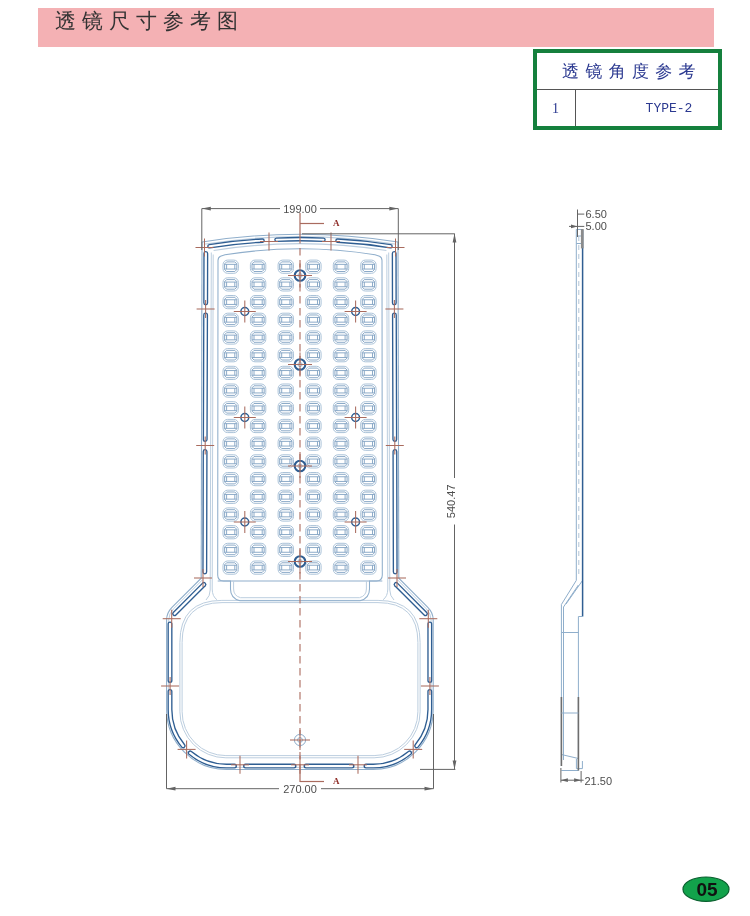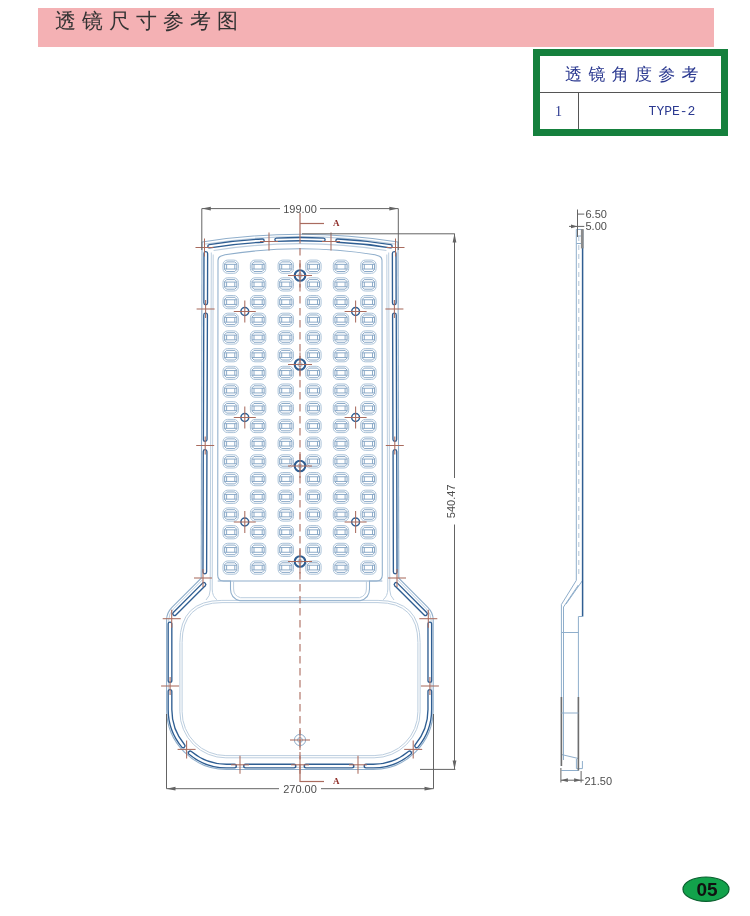--- a/index.html
+++ b/index.html
@@ -7,21 +7,21 @@
 .dim{font:11px "Liberation Sans",sans-serif;fill:#4d4d4d;}
 .amark{font:bold 9px "Liberation Serif",serif;fill:#8E2B26;}
 text.dim{paint-order:stroke;stroke:#ffffff;stroke-width:3px;}
 </style></head>
 <body>
 
 <div class="abs" style="left:38px;top:8px;width:676px;height:39px;background:#F4B1B4;"></div>
 
 <div class="abs" style="left:55px;top:7px;font:21px 'Liberation Serif',serif;color:#333333;letter-spacing:6px;">透镜尺寸参考图</div>
 
-<div class="abs" style="left:532.5px;top:49px;width:181px;height:73px;border:7px solid #15803d;">
+<div class="abs" style="left:532.5px;top:49px;width:181px;height:73px;border:4px solid #15803d;">
 
   <div class="abs" style="left:0;top:0;width:100%;height:36px;border-bottom:1px solid #555;text-align:center;">
     <span style="font:17px 'Liberation Serif',serif;color:#2B3990;letter-spacing:6.3px;line-height:37px;margin-left:10px;">透镜角度参考</span>
   </div>
 
   <div class="abs" style="left:0;top:37px;width:38px;height:36px;border-right:1px solid #555;text-align:center;">
     <span style="font:14px 'Liberation Serif',serif;color:#2B3990;line-height:37px;">1</span>
   </div>
   <div class="abs" style="left:39px;top:37px;right:0;height:36px;text-align:center;padding-left:45px;">
     <span style="font:13px 'Liberation Mono',monospace;color:#2B3990;letter-spacing:0;line-height:37px;">TYPE-2</span>

